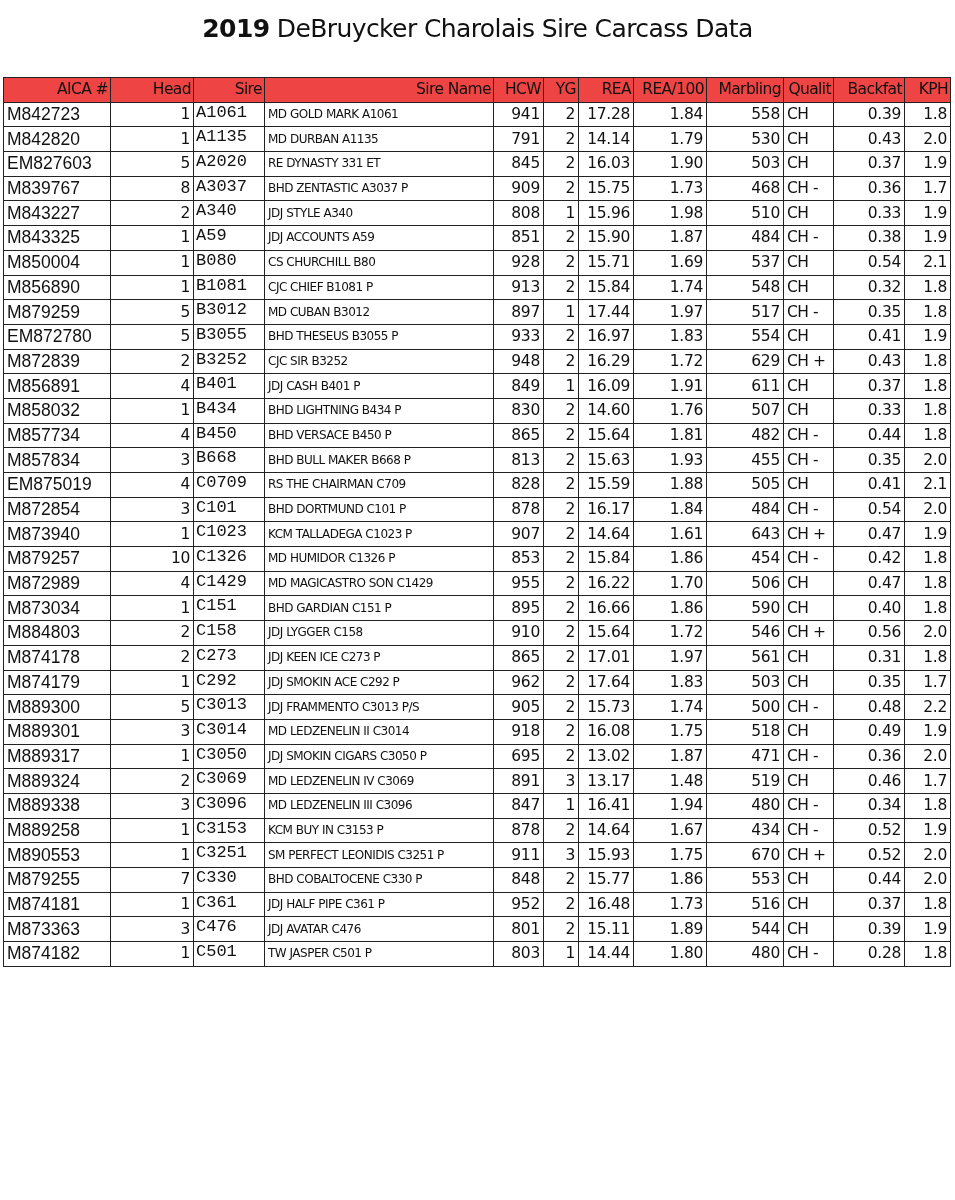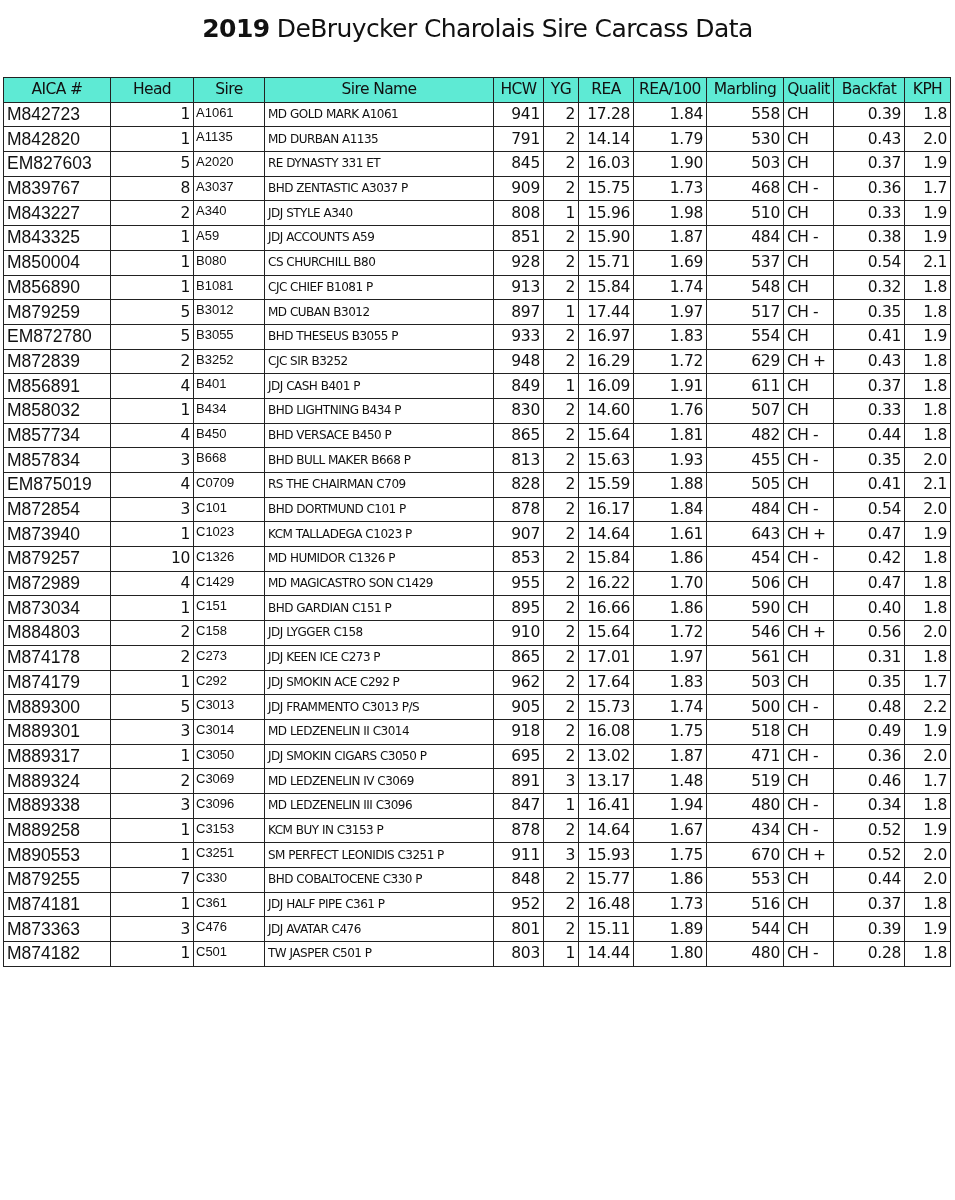--- a/index.html
+++ b/index.html
@@ -1,24 +1,24 @@
 <!DOCTYPE html>
 <html><head>
 <meta charset="utf-8">
 <style>
   html, body { margin:0; padding:0; background:#ffffff; }
   body { width:955px; height:1200px; position:relative; overflow:hidden; font-family:"Liberation Sans", sans-serif; color:#111; }
   .title { position:absolute; top:14px; left:0; width:955px; text-align:center; font-family:"DejaVu Sans", sans-serif; font-size:25px; letter-spacing:-0.6px; color:#111; }
   .title b { font-weight:bold; }
   table { position:absolute; top:77px; left:3px; border-collapse:collapse; table-layout:fixed; }
   td, th { border:1.5px solid #222; height:23.7px; padding:0 3px; font-size:17px; white-space:nowrap; overflow:hidden; line-height:23px; }
-  th { background:#5eead4; font-weight:normal; text-align:center; font-family:"DejaVu Sans", sans-serif; font-size:15.5px; letter-spacing:-0.6px; padding:0 2px; }
+  th { background:#ef4444; font-weight:normal; text-align:right; font-family:"DejaVu Sans", sans-serif; font-size:15.5px; letter-spacing:-0.6px; padding:0 2px; }
   td.num { text-align:right; font-family:"DejaVu Sans", sans-serif; font-size:15.5px; letter-spacing:-0.3px; }
   td.id { font-family:"Liberation Sans", sans-serif; font-size:17.5px;margin-top:24px; }
-  td.sire { font-family:Liberation Sans, sans-serif; font-size:13px; vertical-align:top; line-height:20px; padding-left:2px; }
+  td.sire { font-family:Liberation Mono, monospace; font-size:17px; vertical-align:top; line-height:20px; padding-left:2px; }
   td.name { font-family:"DejaVu Sans", sans-serif; font-size:12px; letter-spacing:-0.5px; padding-top:0; vertical-align:middle;margin-left:40px; }
   td.q { font-family:"DejaVu Sans", sans-serif; font-size:15.5px; letter-spacing:-0.5px; }
 </style>
 </head>
 <body>
 
 <div class="title"><b>2019</b><span> DeBruycker Charolais Sire  Carcass Data</span></div>
 
 <table>
   <colgroup>

